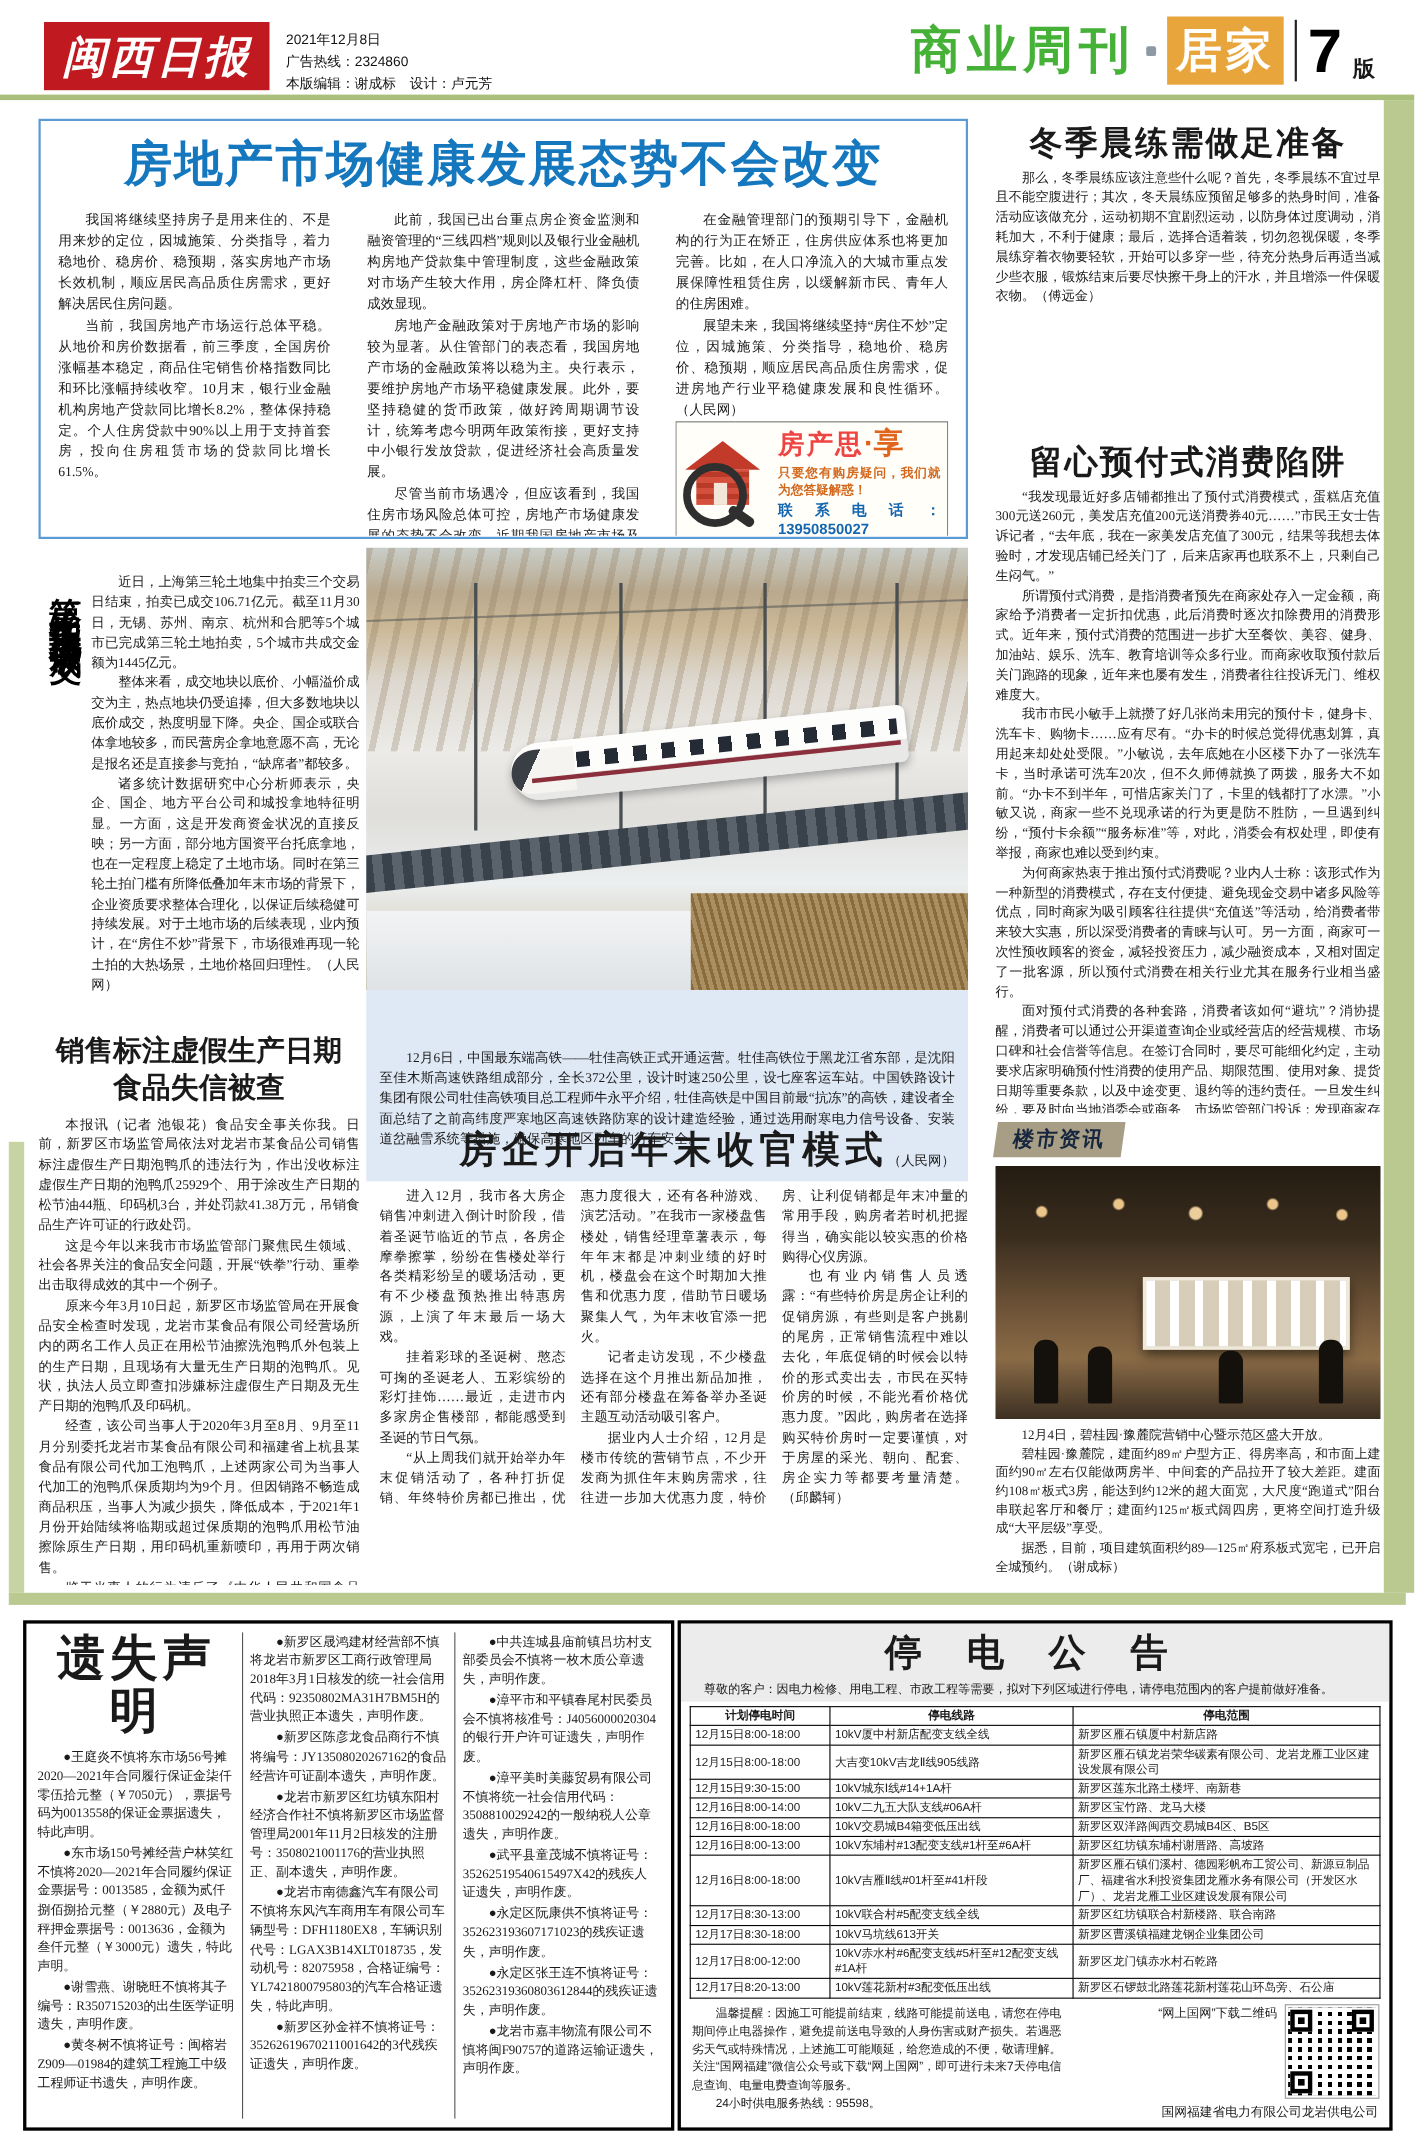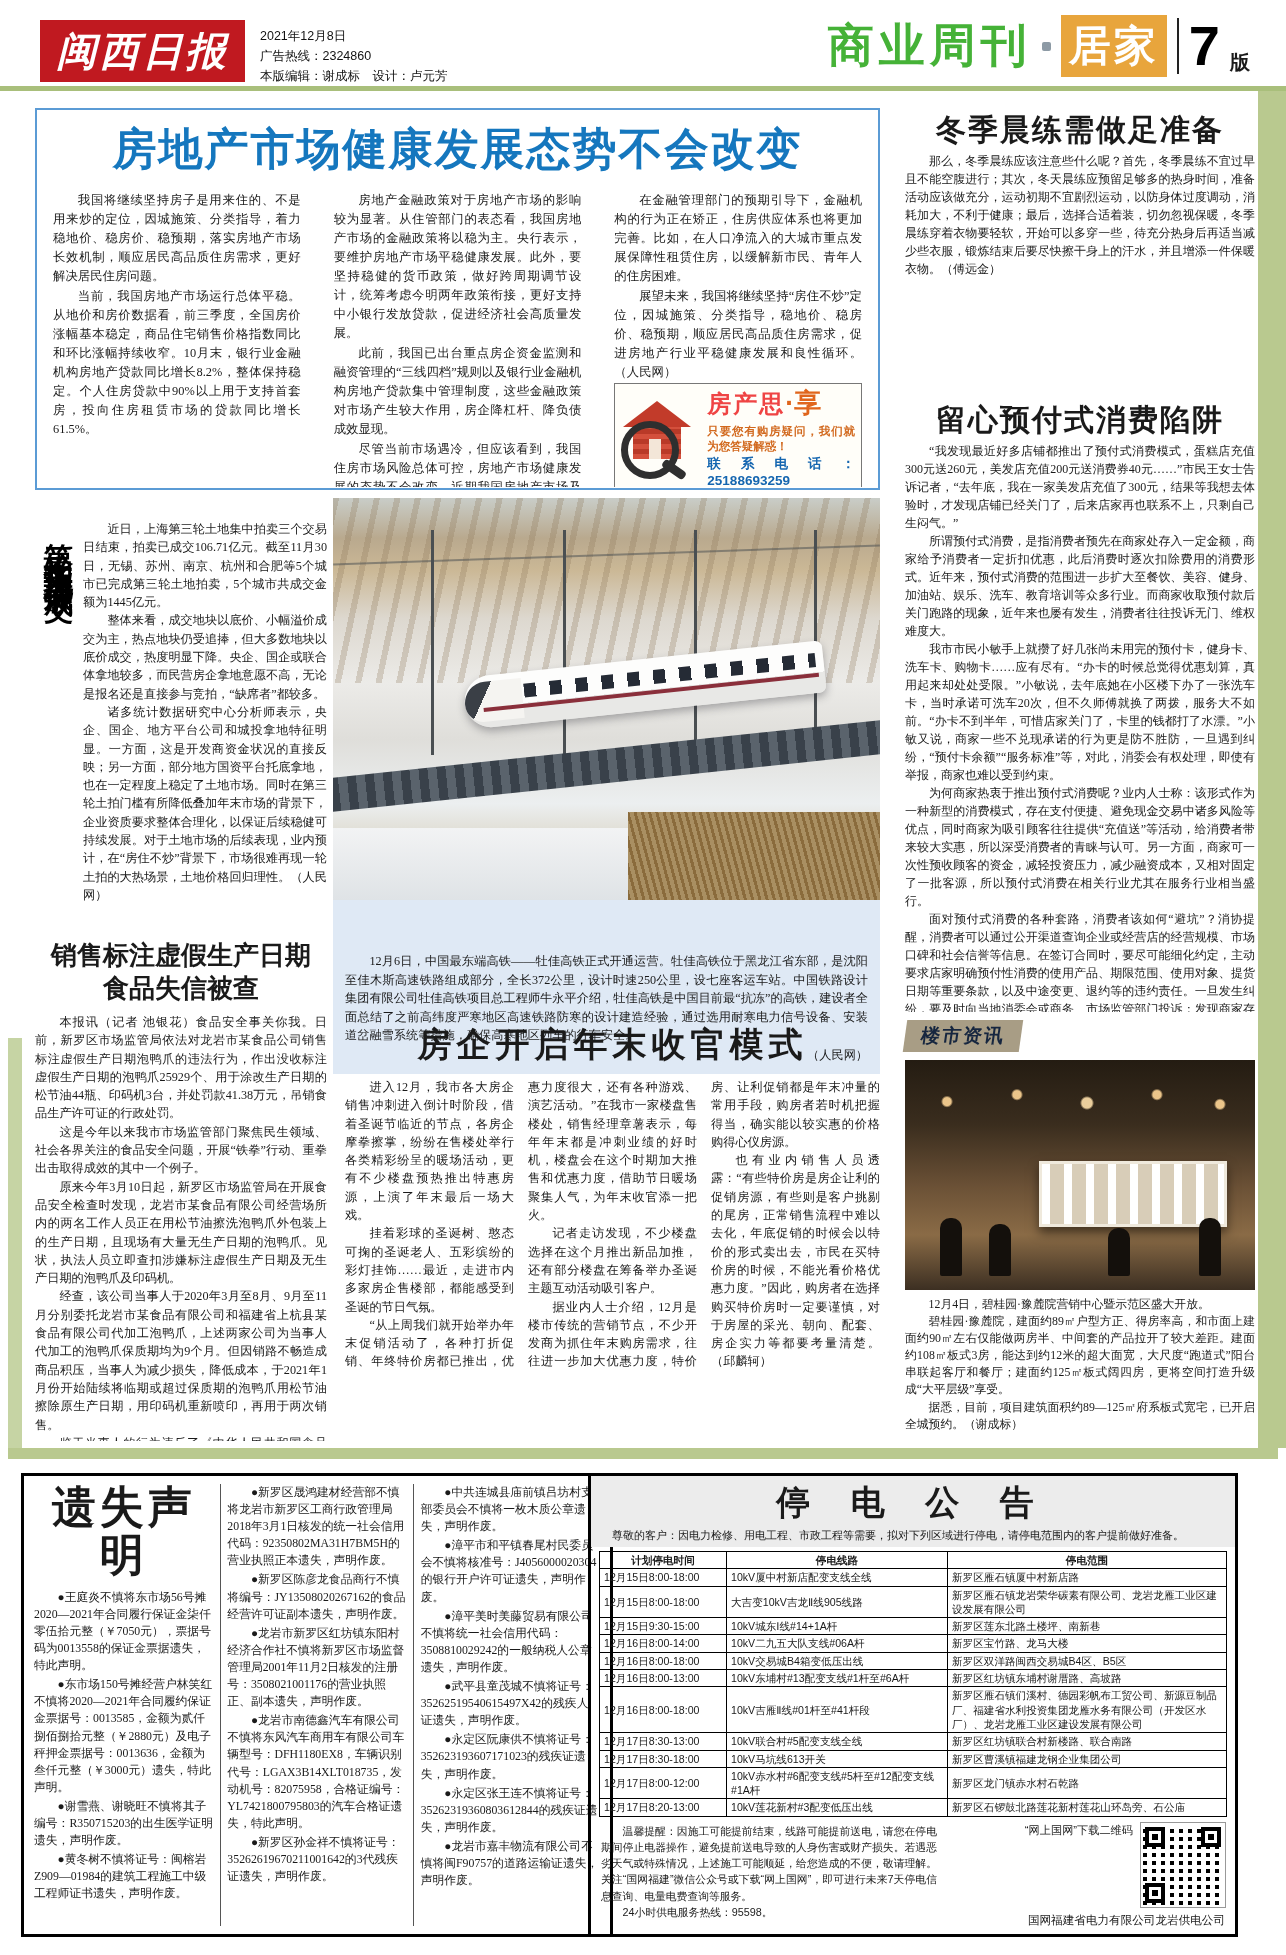--- a/index.html
+++ b/index.html
@@ -104,21 +104,21 @@
     border:3px solid #efe9dc;box-shadow:0 6px 10px rgba(0,0,0,.5);
     background-image:repeating-linear-gradient(90deg,#fff 0 8px,rgba(0,0,0,0) 8px 22px);}
   .person{position:absolute;bottom:6%;width:22px;height:58px;background:#14100c;border-radius:10px 10px 2px 2px;}
   .marketbody{left:905px;top:1296px;width:350px;height:138px;font-size:11.8px;line-height:1.45;overflow:hidden;}
   
   .lostbox{left:21px;top:1473px;width:592px;height:464px;border:3px solid #000;box-sizing:border-box;
     padding:8px 10px;column-count:3;column-gap:14px;column-rule:1px solid #555;
     font-size:11.8px;line-height:1.45;overflow:hidden;}
   .losttitle{font-size:44px;font-weight:900;letter-spacing:4px;text-align:center;margin:0 0 8px;line-height:1.1;}
   .lostbox p{margin-bottom:2px;}
-  .outbox{left:588px;top:1473px;width:650px;height:464px;border:3px solid #000;box-sizing:border-box;
+  .outbox{left:616px;top:1473px;width:650px;height:464px;border:3px solid #000;box-sizing:border-box;
     padding:0 0 6px;overflow:hidden;font-family:"Liberation Sans",sans-serif;}
   .outhead{background:#ececec;padding:4px 10px 4px;}
   .outtitle{text-align:center;font-size:34px;font-weight:900;letter-spacing:16px;font-family:"Liberation Serif",serif;}
   .outintro{font-size:11px;margin-top:2px;text-indent:1em;}
   .outtable{width:calc(100% - 16px);margin:4px 8px 0;border-collapse:collapse;font-size:10.6px;}
   .outtable th,.outtable td{border:1px solid #000;padding:1px 4px;line-height:1.35;}
   .outtable th{font-weight:700;text-align:center;}
   .outtable td:first-child{white-space:nowrap;}
   .outfoot{display:flex;gap:10px;margin:6px 10px 0;}
   .remind{width:336px;font-size:10.8px;line-height:1.5;text-align:justify;}
@@ -161,43 +161,43 @@
   <div class="abs mainbox">
     <div class="mainhead">房地产市场健康发展态势不会改变</div>
     <div class="maincols just">
       <div class="mcol">
 
       <p>我国将继续坚持房子是用来住的、不是用来炒的定位，因城施策、分类指导，着力稳地价、稳房价、稳预期，落实房地产市场长效机制，顺应居民高品质住房需求，更好解决居民住房问题。</p>
           <p>当前，我国房地产市场运行总体平稳。从地价和房价数据看，前三季度，全国房价涨幅基本稳定，商品住宅销售价格指数同比和环比涨幅持续收窄。10月末，银行业金融机构房地产贷款同比增长8.2%，整体保持稳定。个人住房贷款中90%以上用于支持首套房，投向住房租赁市场的贷款同比增长61.5%。</p>
         </div>
       <div class="mcol">
 
-      <p>房地产金融政策对于房地产市场的影响较为显著。从住管部门的表态看，我国房地产市场的金融政策将以稳为主。央行表示，要维护房地产市场平稳健康发展。此外，要坚持稳健的货币政策，做好跨周期调节设计，统筹考虑今明两年政策衔接，更好支持中小银行发放贷款，促进经济社会高质量发展。</p>
-          <p>此前，我国已出台重点房企资金监测和融资管理的“三线四档”规则以及银行业金融机构房地产贷款集中管理制度，这些金融政策对市场产生较大作用，房企降杠杆、降负债成效显现。</p>
+      <p>此前，我国已出台重点房企资金监测和融资管理的“三线四档”规则以及银行业金融机构房地产贷款集中管理制度，这些金融政策对市场产生较大作用，房企降杠杆、降负债成效显现。</p>
+          <p>房地产金融政策对于房地产市场的影响较为显著。从住管部门的表态看，我国房地产市场的金融政策将以稳为主。央行表示，要维护房地产市场平稳健康发展。此外，要坚持稳健的货币政策，做好跨周期调节设计，统筹考虑今明两年政策衔接，更好支持中小银行发放贷款，促进经济社会高质量发展。</p>
           <p>尽管当前市场遇冷，但应该看到，我国住房市场风险总体可控，房地产市场健康发展的态势不会改变。近期我国房地产市场及相关金融市场出现波动，是市场主体在个别企业违约事件出现后的应激反应。</p>
         </div>
       <div class="mcol mcol3">
         <div style="display:contents">
           
         <p>在金融管理部门的预期引导下，金融机构的行为正在矫正，住房供应体系也将更加完善。比如，在人口净流入的大城市重点发展保障性租赁住房，以缓解新市民、青年人的住房困难。</p><p>展望未来，我国将继续坚持“房住不炒”定位，因城施策、分类指导，稳地价、稳房价、稳预期，顺应居民高品质住房需求，促进房地产行业平稳健康发展和良性循环。（人民网）</p></div>
 
         <div class="adbox">
           <div class="house">
             <div class="roof"></div>
               <div class="hbody"></div>
               <div class="hdoor"></div>
             <div class="lens"></div>
               <div class="handle"></div>
           </div>
           <div class="adtxt">
             <div>
               <span class="adt1">房产思</span><span class="adt2">·享</span>
             </div>
             <p class="adslogan">只要您有购房疑问，我们就为您答疑解惑！</p>
-            <p class="adphone">联系电话：25188693259</p>
+            <p class="adphone">联系电话：13950850027</p>
           </div>
         </div>
       </div>
     </div>
   </div>
 
   <div class="abs landart">
     <div class="vhead">第三轮土拍多地地块底价成交</div>
     <div class="landbody just">
 

